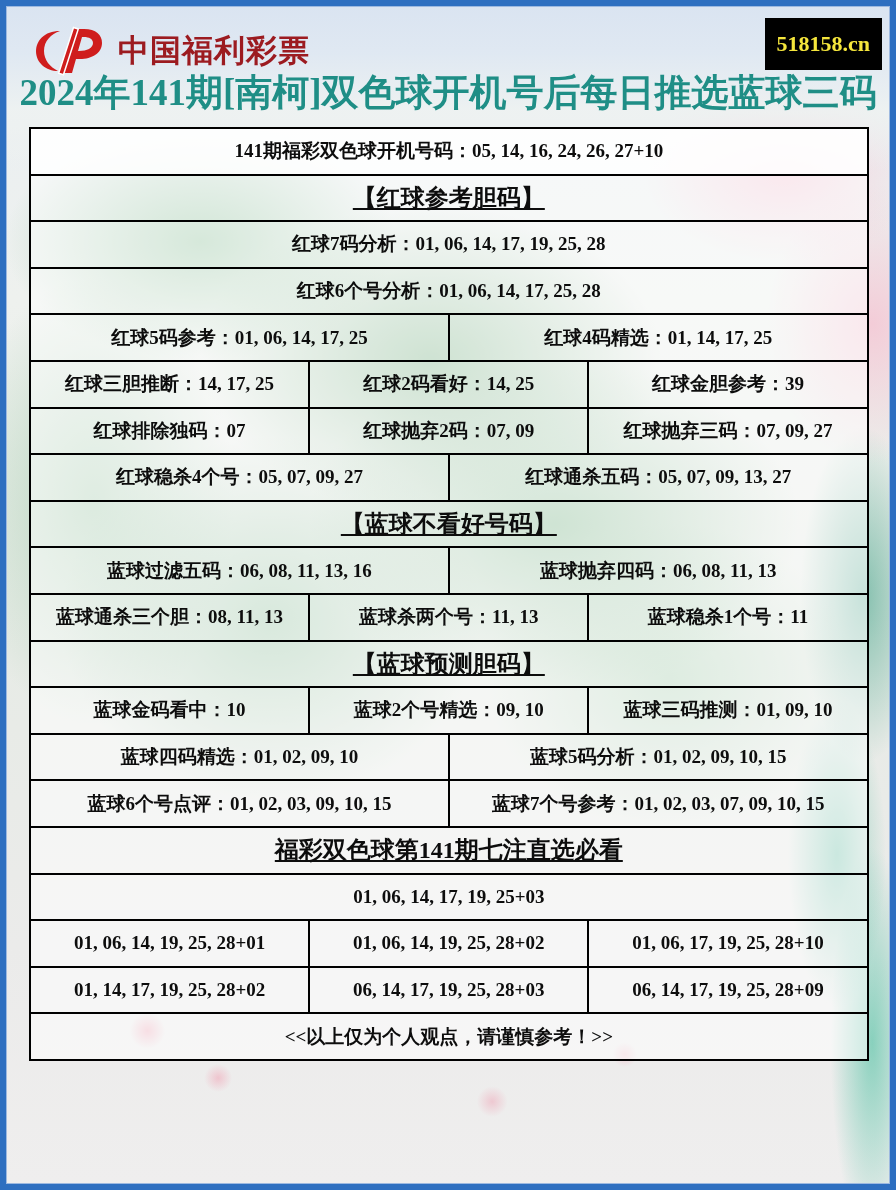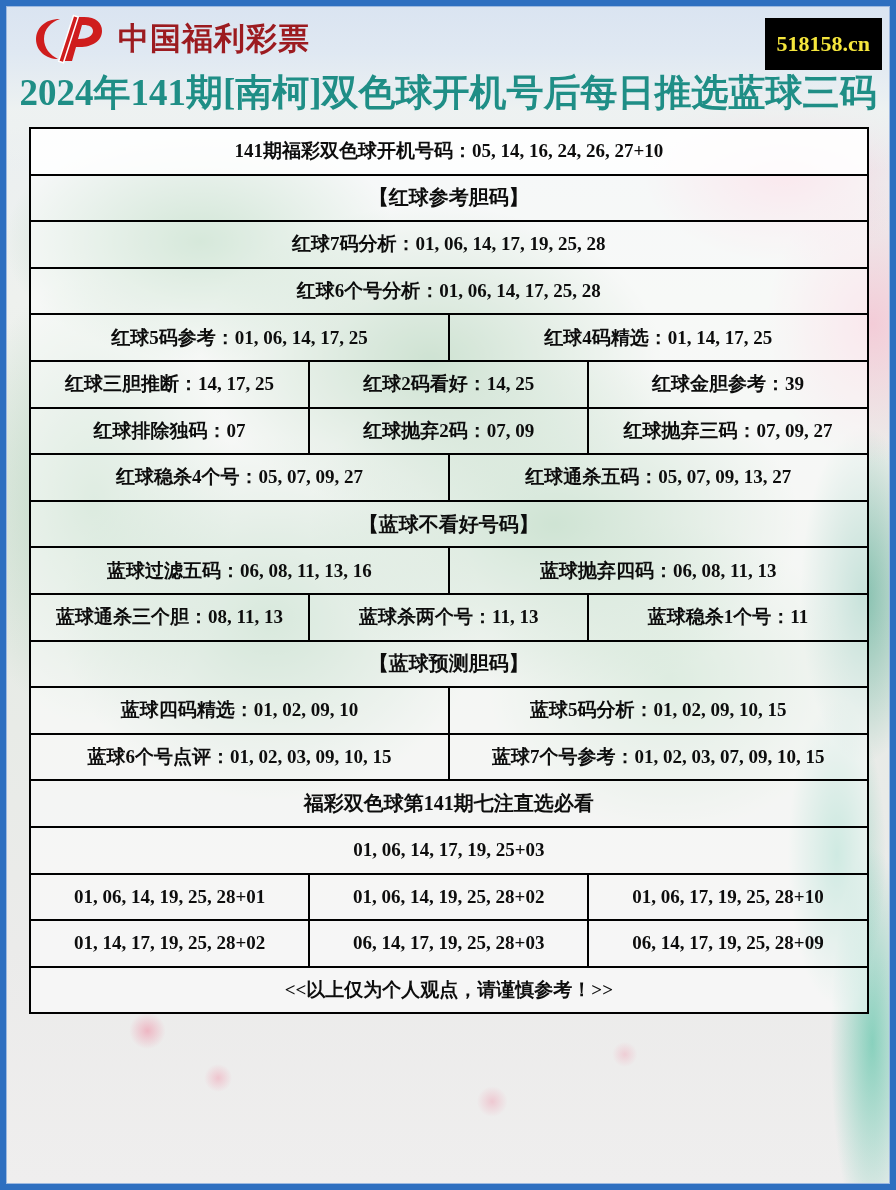--- a/index.html
+++ b/index.html
@@ -34,21 +34,21 @@
       radial-gradient(ellipse 60px 280px at 98% 88%, rgba(70,190,158,0.6), rgba(70,190,158,0) 70%),
       
       radial-gradient(circle 26px at 16% 87%, rgba(238,160,178,0.7), rgba(238,160,178,0) 70%),
       radial-gradient(circle 20px at 24% 91%, rgba(240,170,186,0.6), rgba(240,170,186,0) 70%),
       radial-gradient(circle 22px at 55% 93%, rgba(238,170,186,0.55), rgba(238,170,186,0) 70%),
       radial-gradient(circle 18px at 70% 89%, rgba(240,175,190,0.5), rgba(240,175,190,0) 70%),
       
       linear-gradient(180deg, #e9eef3 0%, #eef1ee 25%, #e7ebe6 55%, #ebebea 80%, #efeeee 100%);
   }
   .topbar{
-    position:absolute; left:24px; top:4px; height:58px;
+    position:absolute; left:24px; top:16px; height:58px;
     display:flex; align-items:center;
   }
   .logo-svg{display:block;}
   .logo-cn{
     font-size:31px; font-weight:bold; color:#9c1b20;
     letter-spacing:1px; margin-left:8px; white-space:nowrap;
   }
   .logo-brand{
     font-size:33px; font-weight:bold; font-style:italic;
     margin-left:2px; white-space:nowrap;
@@ -77,21 +77,21 @@
   }
   table.sheet td{
     border:2px solid #000;
     height:44.6px;
     text-align:center; vertical-align:middle;
     font-size:19px; font-weight:bold; color:#0d0d0d;
     background:rgba(255,255,255,0.55);
     padding:0 4px; overflow:hidden; white-space:nowrap;
   }
   table.sheet tr.opaque td{ background:rgba(255,255,255,0.9);margin-left:28px; }
-  table.sheet tr.header-row td{ background:rgba(255,255,255,0.5); font-size:20px; }
+  table.sheet tr.header-row td{ background:rgba(255,255,255,0.5); font-size:24px;text-decoration:underline; }
 </style>
 </head>
 <body>
 
 <div class="page">
 
   <div class="topbar">
     <svg class="logo-svg" width="80" height="56" viewBox="0 0 80 56">
       <path d="M30 8 C14 8 6 18 6 28 C6 40 16 48 28 48 C20 44 14 37 14 28 C14 18 21 11 30 8 Z" fill="#cf1d1d"></path>
       <path d="M34 50 L46 6 L54 6 C66 6 72 12 72 20 C72 30 62 36 50 36 L46 36 L42 50 Z M49 28 C57 28 63 25 63 20 C63 16 59 14 54 14 L52 14 L48 28 Z" fill="#cf1d1d"></path>
@@ -153,20 +153,25 @@
       </tr>
       <tr>
         <td colspan="2">蓝球通杀三个胆：08, 11, 13</td>
         <td colspan="2">蓝球杀两个号：11, 13</td>
         <td colspan="2">蓝球稳杀1个号：11</td>
       </tr>
       <tr class="header-row">
         <td colspan="6">【蓝球预测胆码】</td>
       </tr>
       <tr>
+        <td colspan="2">蓝球金码看中：10</td>
+        <td colspan="2">蓝球2个号精选：09, 10</td>
+        <td colspan="2">蓝球三码推测：01, 09, 10</td>
+      </tr>
+      <tr>
         <td colspan="3">蓝球四码精选：01, 02, 09, 10</td>
         <td colspan="3">蓝球5码分析：01, 02, 09, 10, 15</td>
       </tr>
       <tr>
         <td colspan="3">蓝球6个号点评：01, 02, 03, 09, 10, 15</td>
         <td colspan="3">蓝球7个号参考：01, 02, 03, 07, 09, 10, 15</td>
       </tr>
       <tr class="header-row">
         <td colspan="6">福彩双色球第141期七注直选必看</td>
       </tr>

